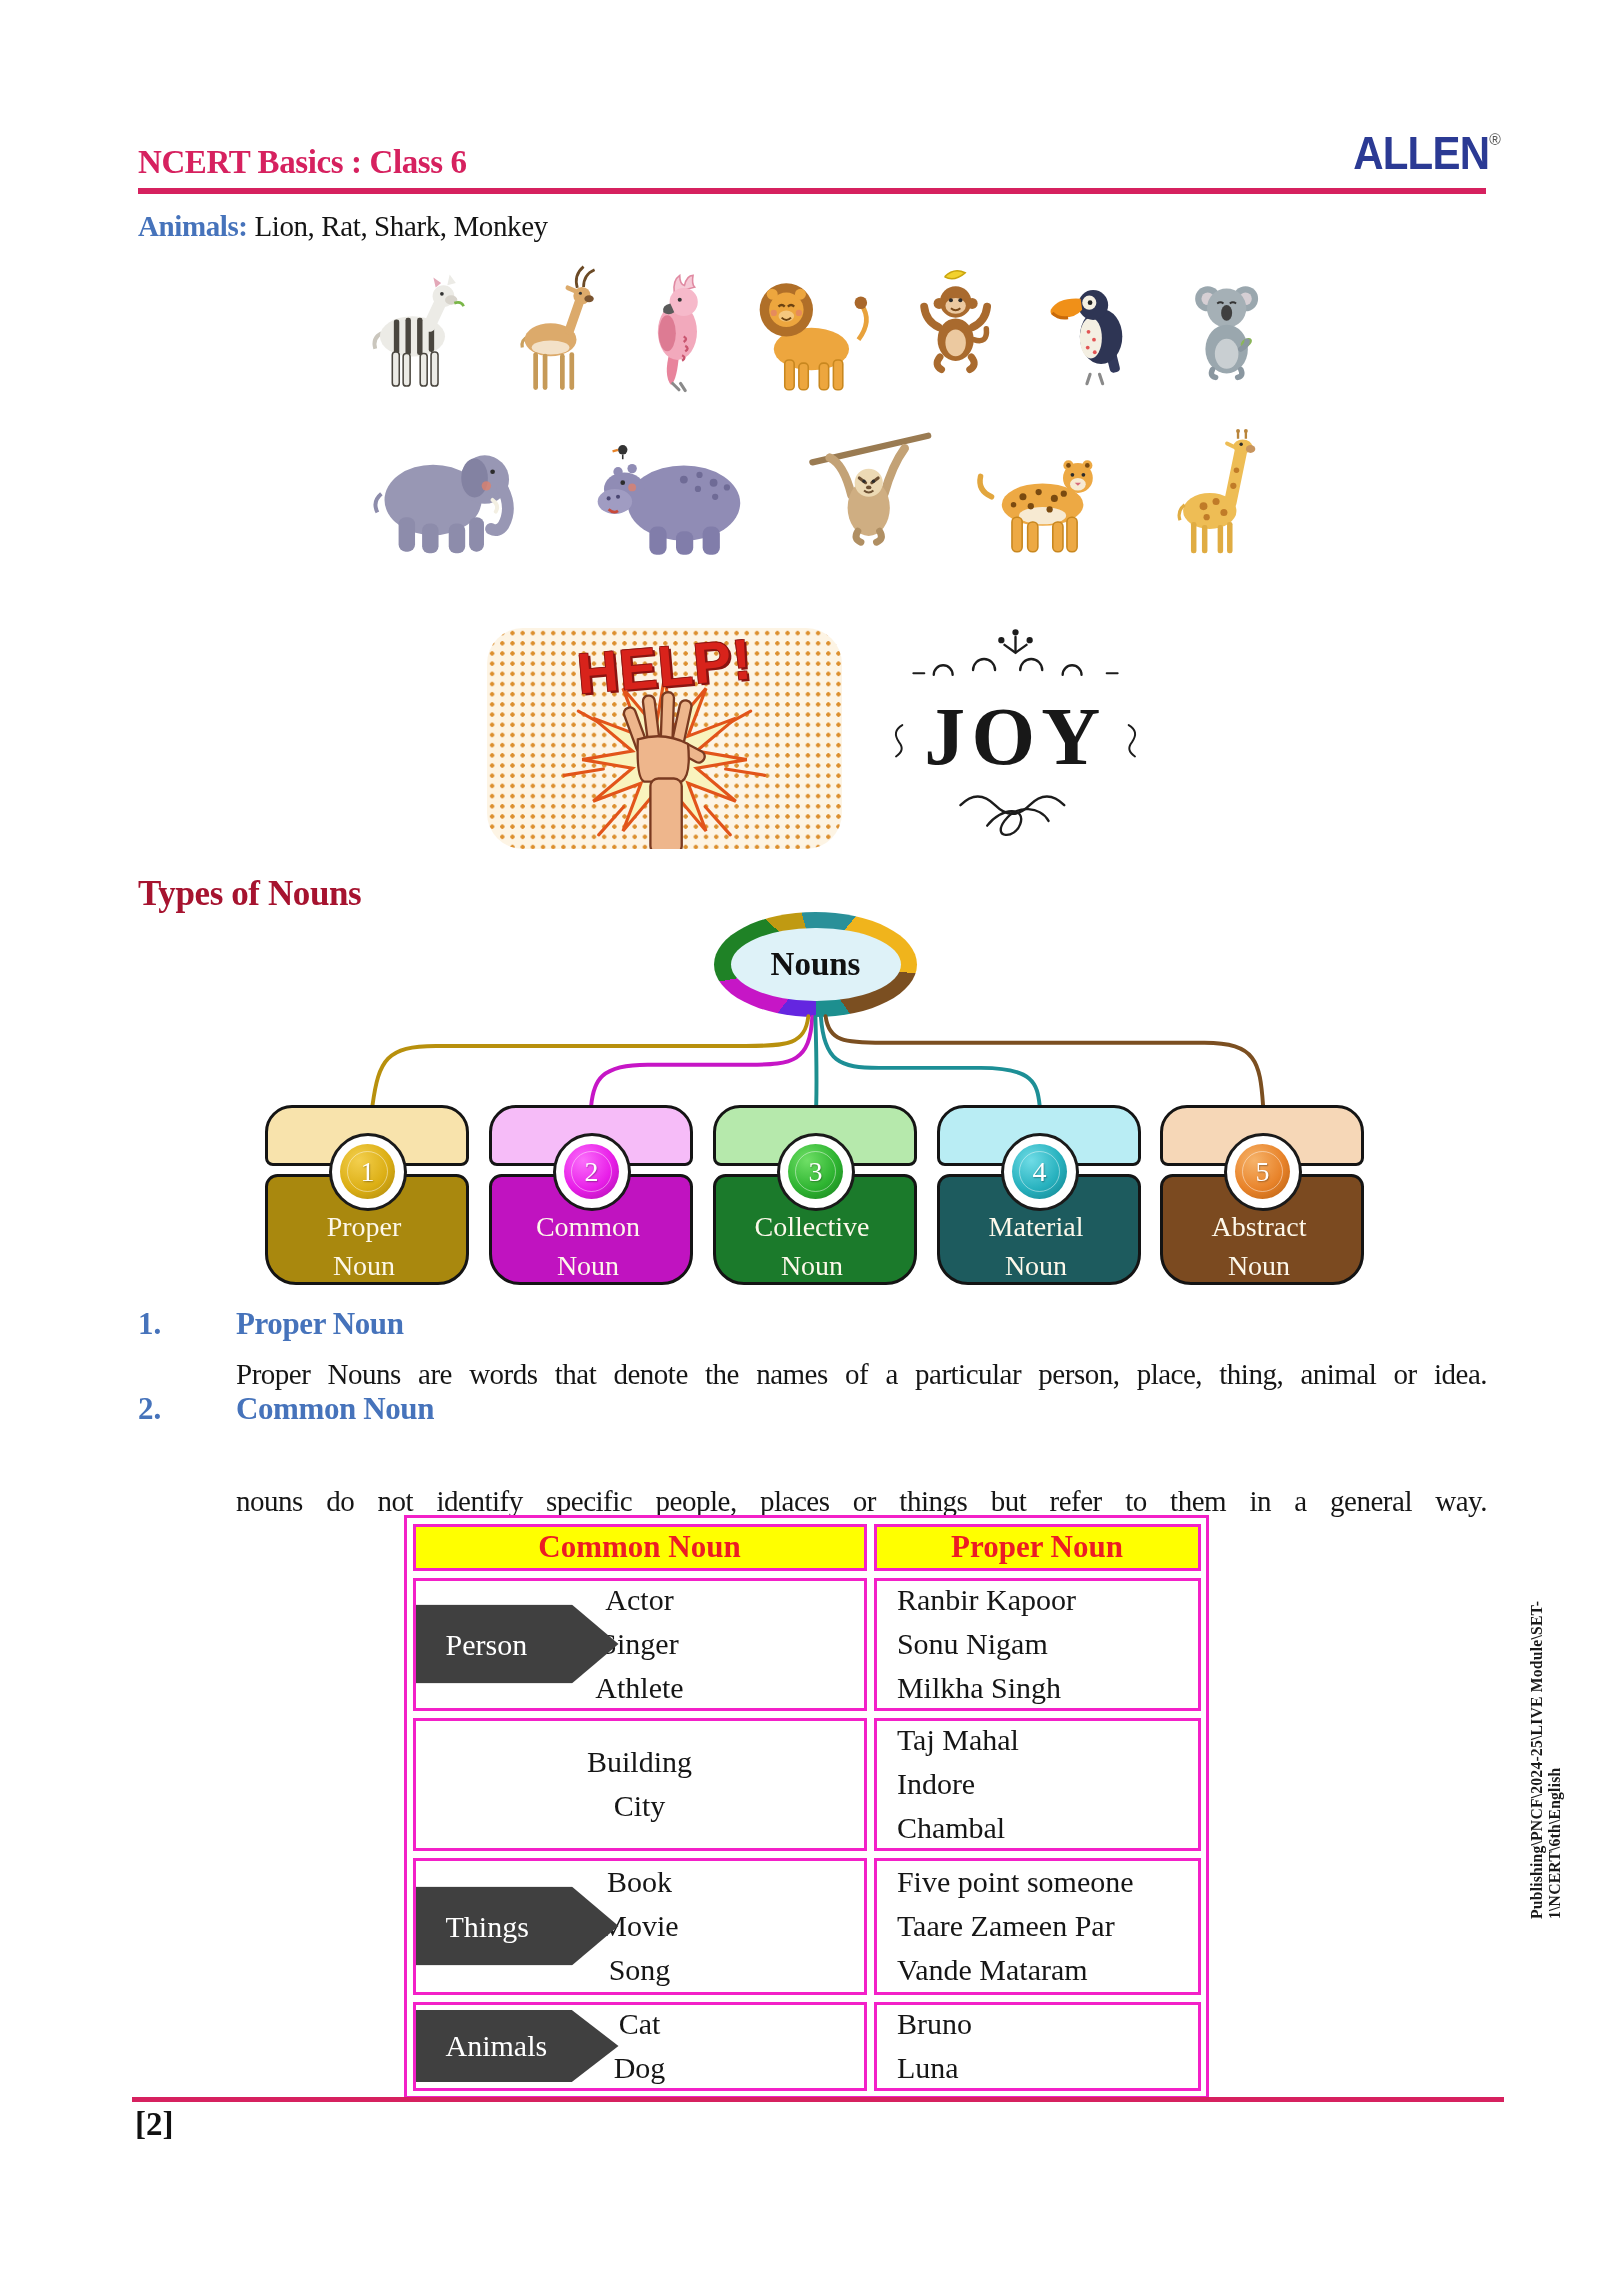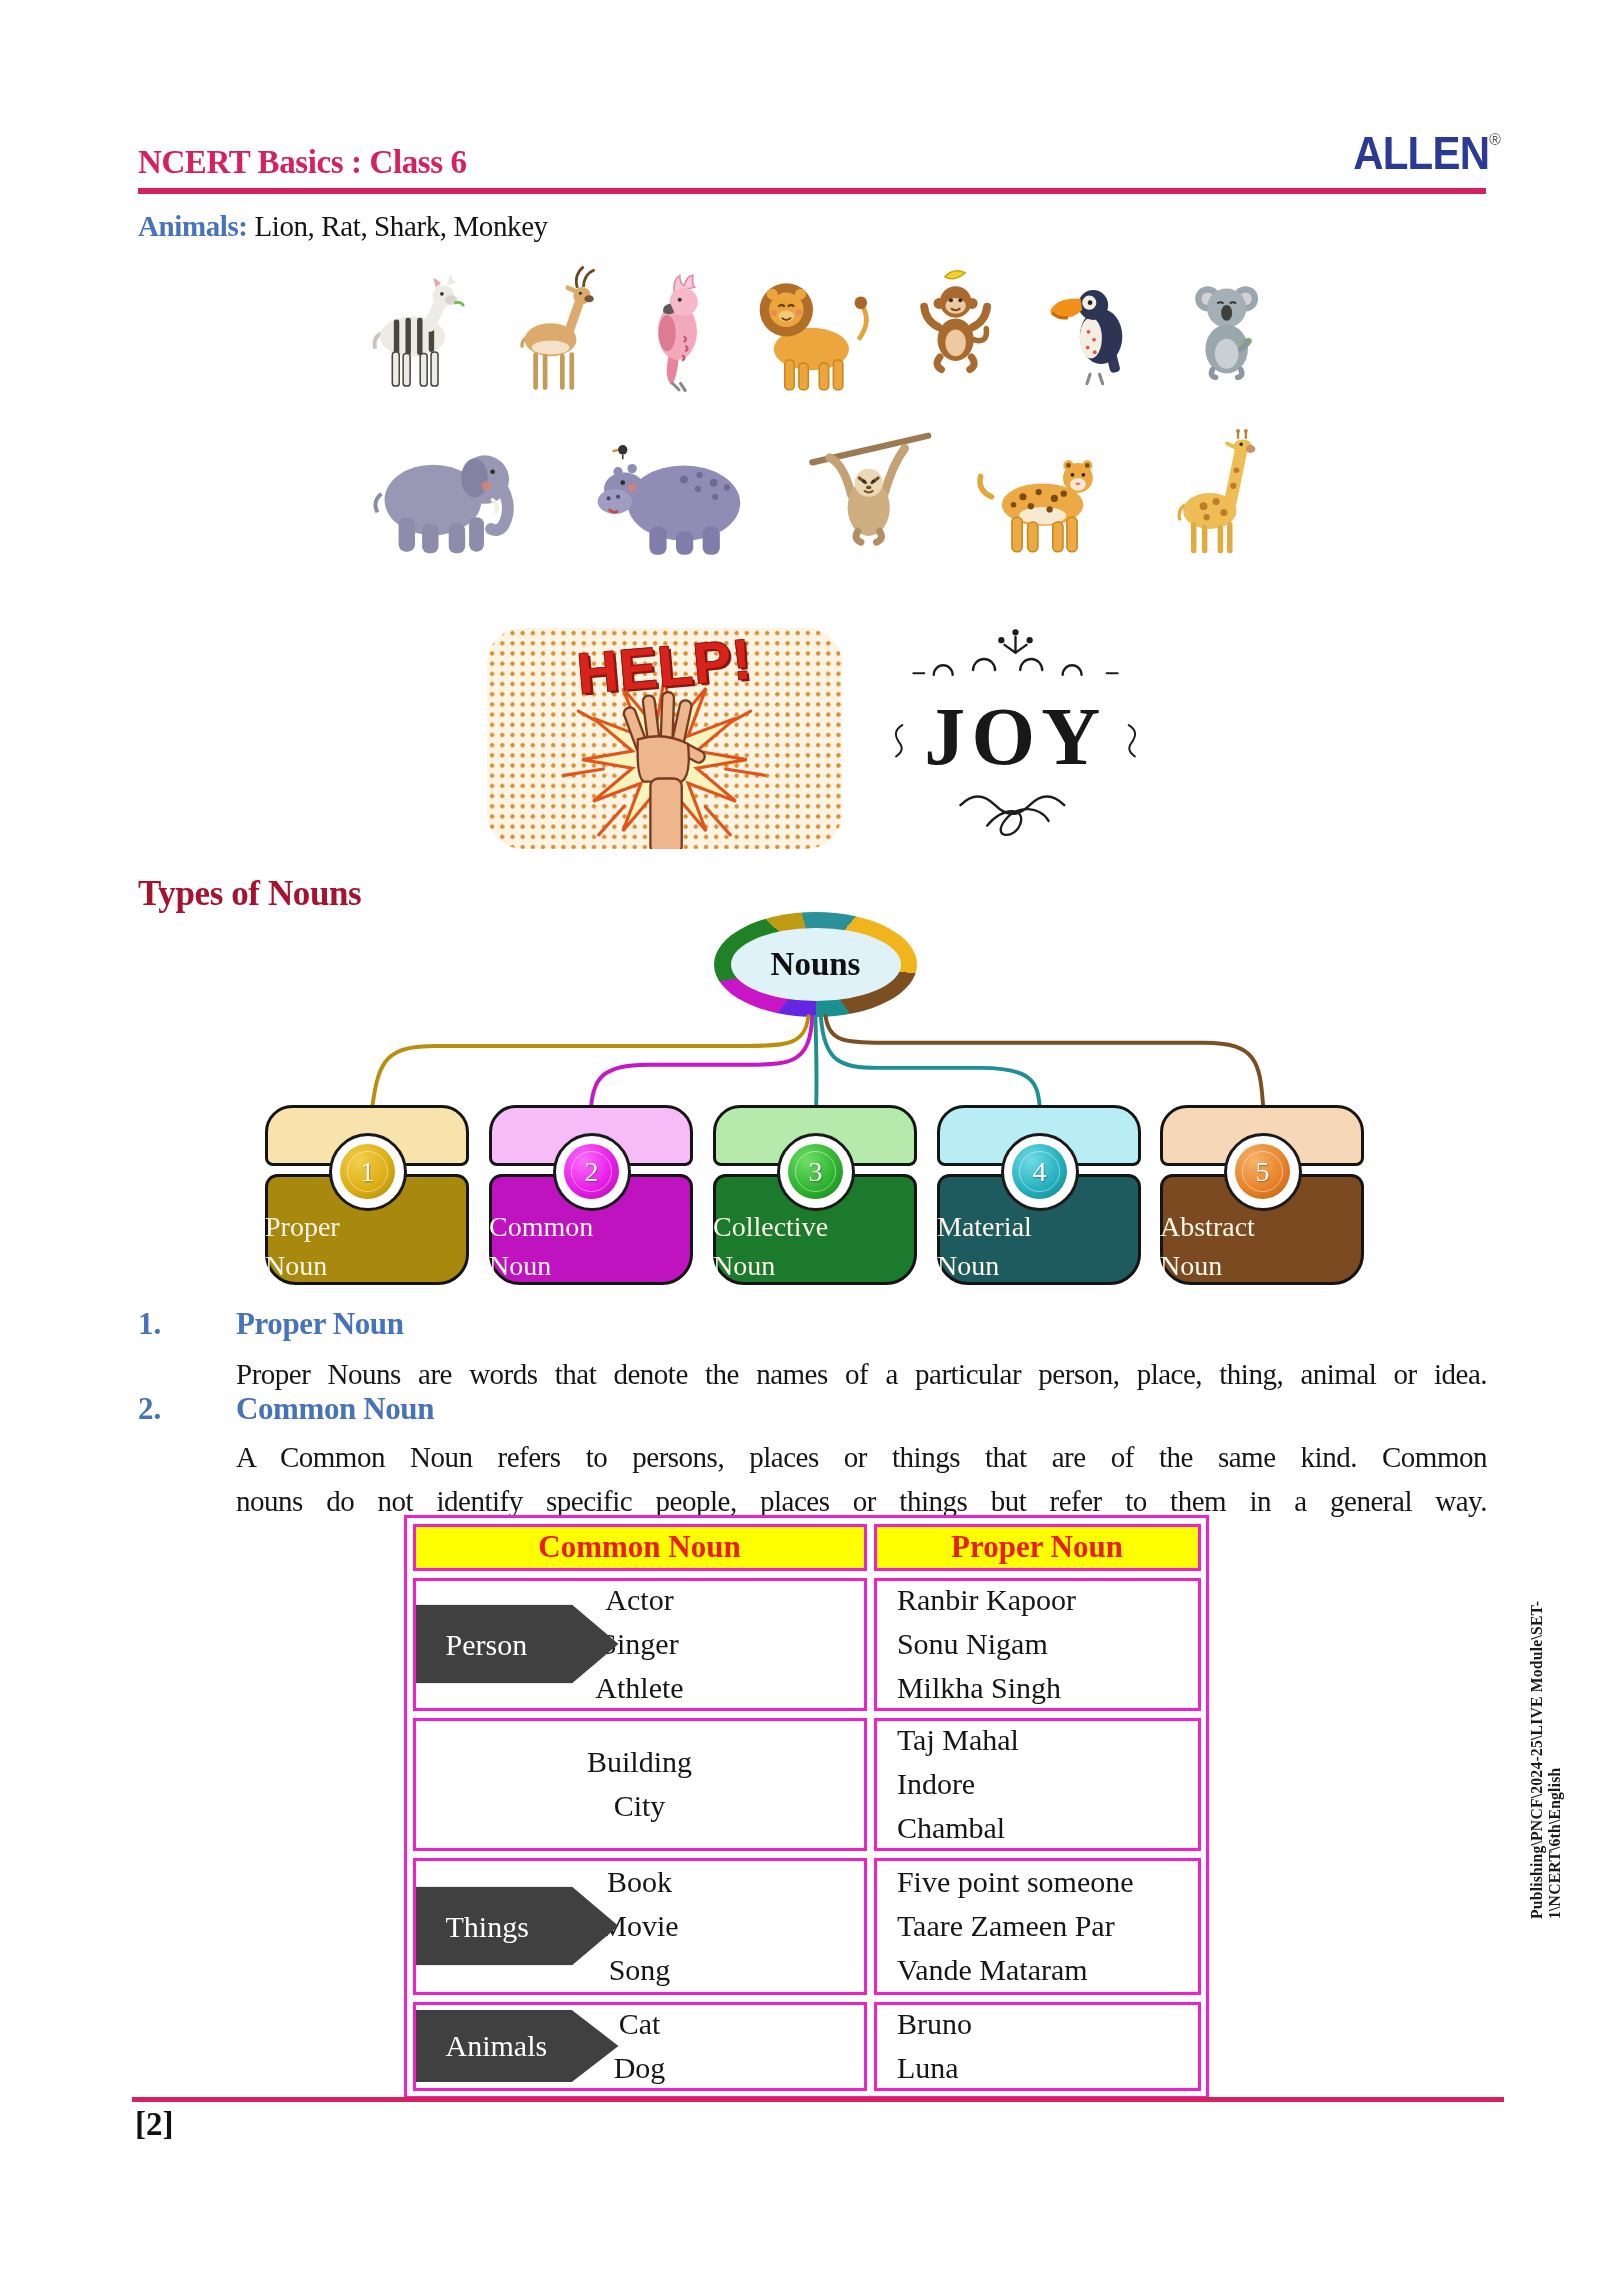--- a/index.html
+++ b/index.html
@@ -59,21 +59,21 @@
                border-radius:27px 27px 7.9px 7.9px;}
   .nbox .dark{position:absolute;left:0;top:69px;width:198px;height:105px;border:3.1px solid #141414;
               border-radius:12.6px 12.6px 31px 31px;}
   .nbox .arch{position:absolute;left:64px;top:28px;width:72px;height:72px;border-radius:50%;
               background:#fff;border:3.1px solid #1a1a1a;box-shadow:0 0 0 1.6px #fff inset;}
   .nbox .badge{position:absolute;left:75px;top:39px;width:55px;height:55px;border-radius:50%;
                display:flex;align-items:center;justify-content:center;
                font-size:28px;color:#fff;text-shadow:0.8px 0.8px 1.6px rgba(0,0,0,.35);}
   .nbox .badge::after{content:"";position:absolute;left:7px;top:7px;right:7px;bottom:7px;
                border-radius:50%;border:1.6px solid rgba(255,255,255,.45);}
-  .nbox .lbl2{position:absolute;left:0;top:102px;width:198px;text-align:left;
+  .nbox .lbl2{position:absolute;left:0;top:102px;width:198px;text-align:center;
               color:#fdf8ea;font-size:28px;line-height:39px;}
   .n1 .light{background:#f8e3ac;} .n1 .dark{background:#a9880e;}
   .n2 .light{background:#f6bcf8;} .n2 .dark{background:#c013c0;}
   .n3 .light{background:#b6e9ac;} .n3 .dark{background:#1b7a2b;}
   .n4 .light{background:#b9edf4;} .n4 .dark{background:#1d5b5e;}
   .n5 .light{background:#f6d7b7;} .n5 .dark{background:#7b4a20;}
   .n1 .badge{background:radial-gradient(circle at 35% 30%,#f3cf4e,#dcaf15 55%,#a8830a);}
   .n2 .badge{background:radial-gradient(circle at 35% 30%,#fb6efb,#e81ee8 55%,#a70ca7);}
   .n3 .badge{background:radial-gradient(circle at 35% 30%,#6fdf66,#2eb431 55%,#157a1c);}
   .n4 .badge{background:radial-gradient(circle at 35% 30%,#6fdce6,#27b1be 55%,#0f7d89);}
@@ -489,21 +489,20 @@
     <div class="badge">5</div>
     <div class="lbl2"><span>Abstract</span><br><span>Noun</span></div>
   </div>
 
   <div class="abs snum" style="top:1306px;">1.</div>
   <div class="abs shead" style="top:1306px;">Proper Noun</div>
   <div class="abs para" style="top:1352px;">Proper Nouns are words that denote the names of a particular person, place, thing, animal or idea.</div>
 
   <div class="abs snum" style="top:1391px;">2.</div>
   <div class="abs shead" style="top:1391px;">Common Noun</div>
-  <div class="abs para" style="top:1435px;">A Common Noun refers to persons, places or things that are of the same kind. Common</div>
   <div class="abs para" style="top:1479px;">nouns do not identify specific people, places or things but refer to them in a general way.</div>
 
   <div class="abs ctable">
     <div class="cell hcell">Common Noun</div>
     <div class="cell hcell">Proper Noun</div>
 
     <div class="cell ccell">
       <div class="cat-arrow">Person</div>
       <div>Actor</div>
       <div>Singer</div>

